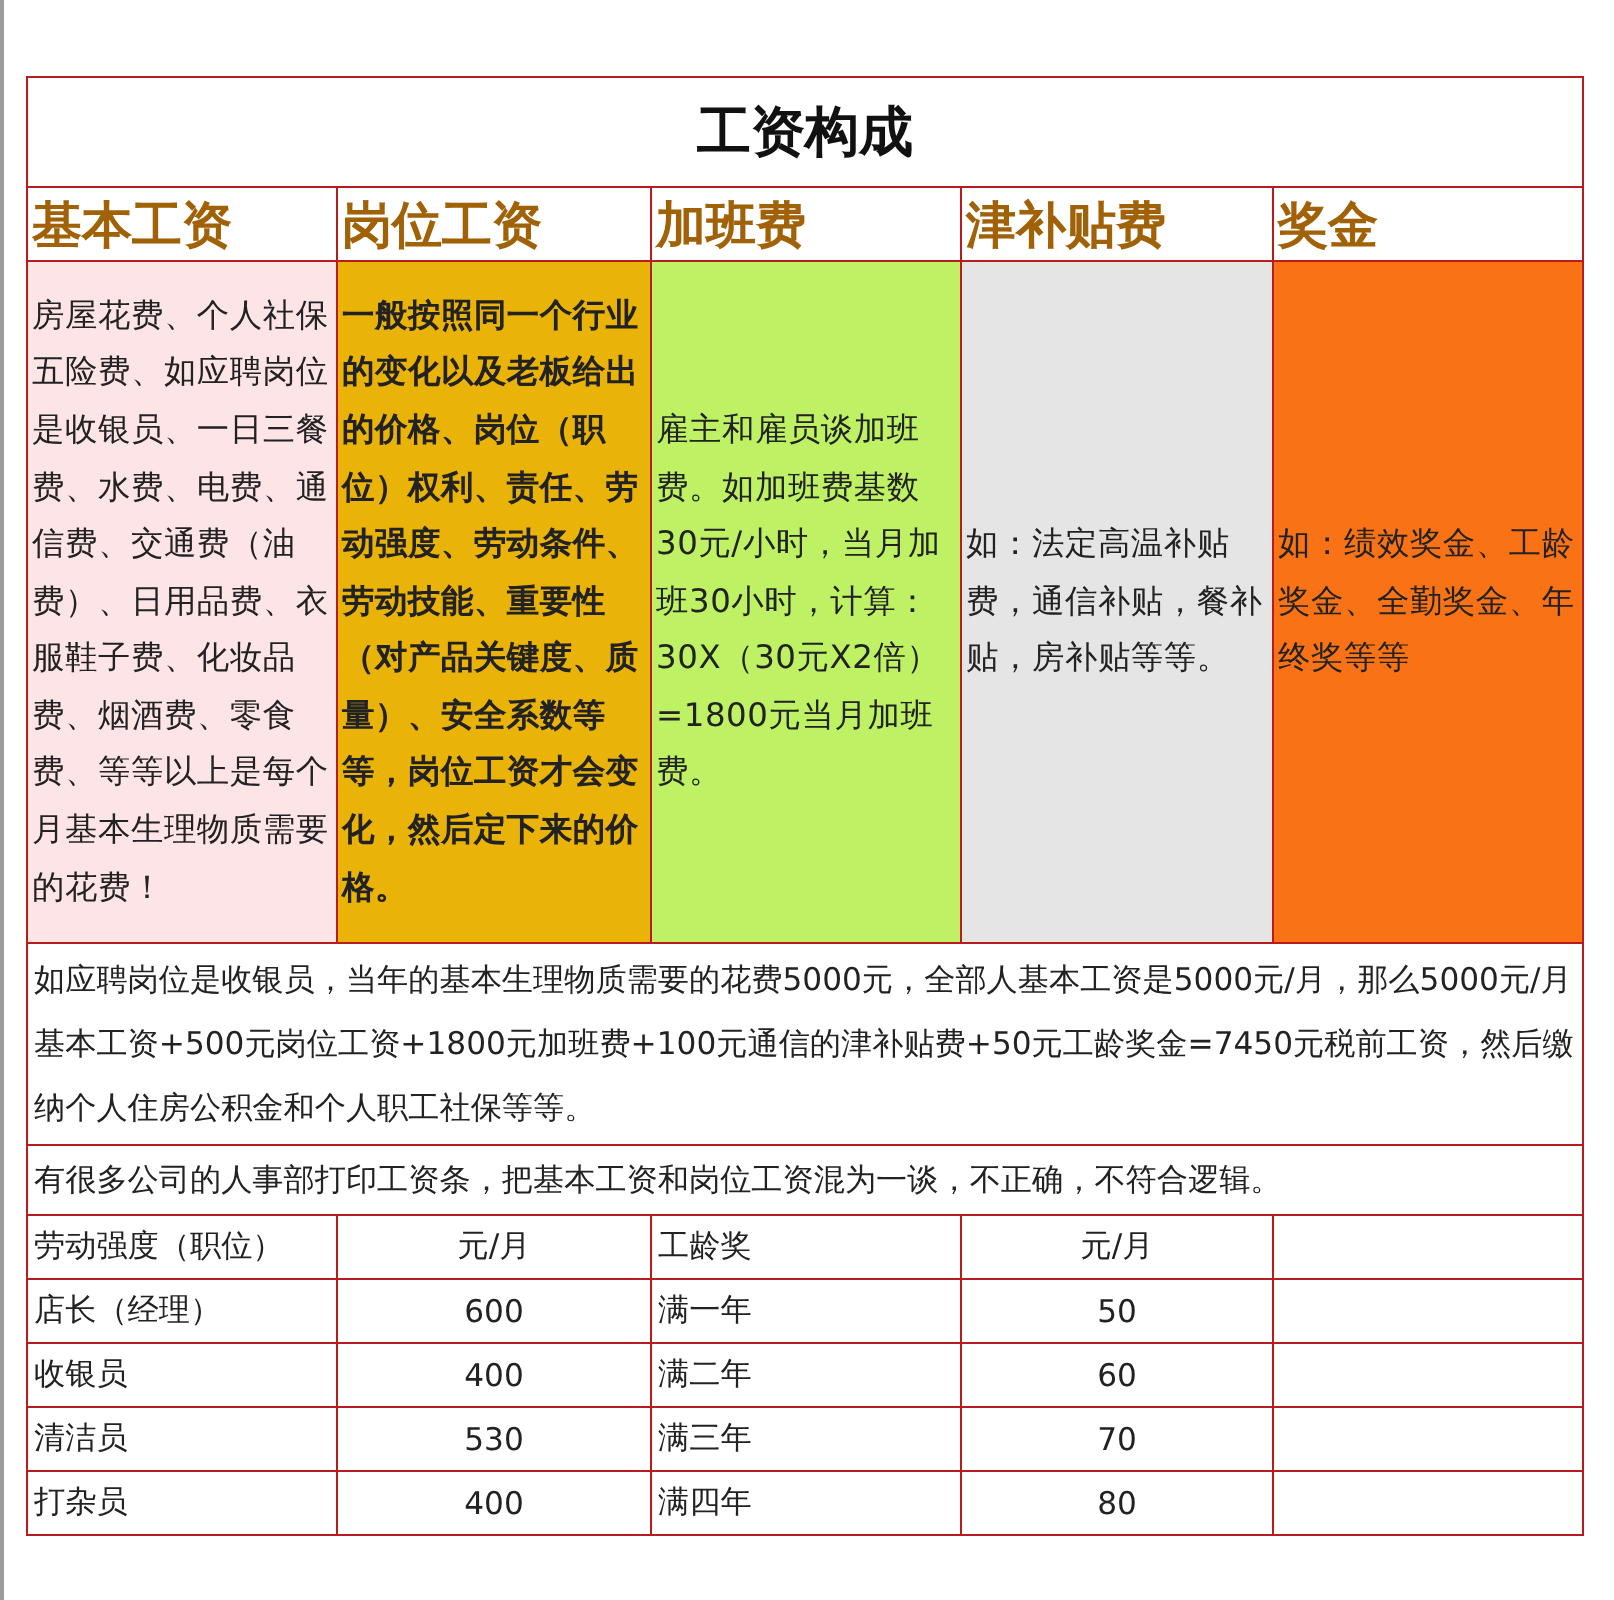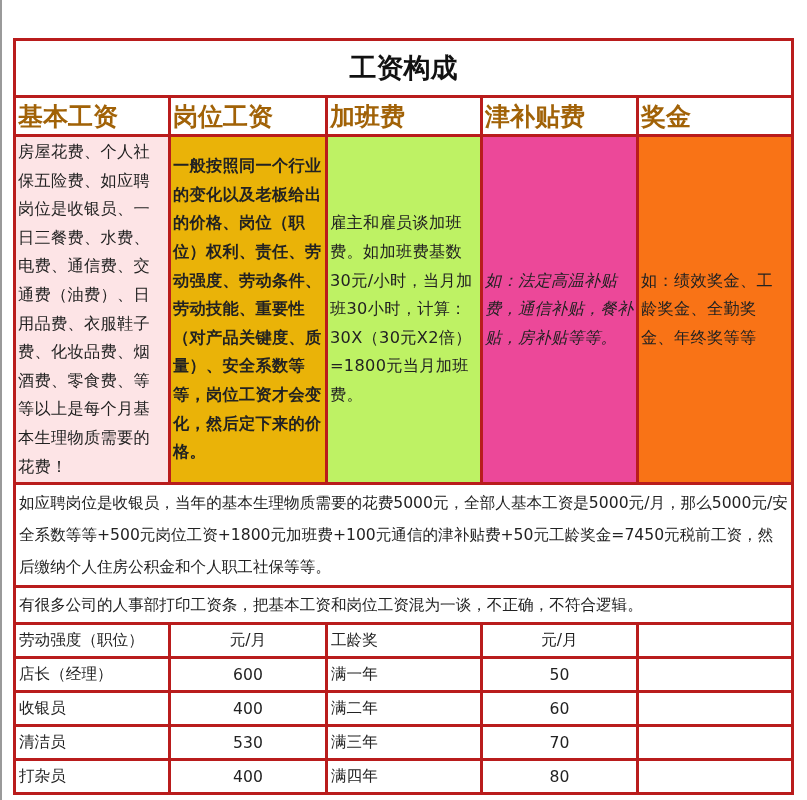--- a/index.html
+++ b/index.html
@@ -1,27 +1,27 @@
 <!DOCTYPE html>
 <html><head>
 <meta charset="utf-8">
 <style>
   html, body { margin:0; padding:0; background:#ffffff; }
   body { width:807px; height:800px; position:relative; overflow:hidden;
          font-family:"DejaVu Sans", "Liberation Sans", sans-serif; color:#1a1a1a; }
   .left-edge { position:absolute; left:0; top:0; width:2px; height:800px; background:#9a9a9a; }
   .sheet { position:absolute; left:13px; top:38px; width:778px; border-collapse:collapse; table-layout:fixed; }
-  .sheet td { border:3px solid #b91c1c; padding:0 3px; vertical-align:middle; overflow:hidden; }
+  .sheet td { border:1px solid #b91c1c; padding:0 3px; vertical-align:middle; overflow:hidden; }
   .title-cell { height:54px; text-align:center; font-size:27px; font-weight:bold; color:#111; }
   .hdr-cell { height:36px; font-size:25px; font-weight:bold; color:#a16207; padding-left:2px !important; }
   .desc-cell { height:338px; font-size:16.2px; line-height:28.6px; letter-spacing:0.3px; color:#222; padding:1px 2px !important; }
   .c-basic { background:#fde4e6; }
   .c-post  { background:#eab308;font-weight:bold; }
   .c-ot    { background:#bef264; }
-  .c-allow { background:#ec4899;font-style:italic; }
+  .c-allow { background:#e5e5e5; }
   .c-bonus { background:#f97316; }
   .para-cell { font-size:15.6px; line-height:32px; padding:2px 3px !important; color:#222; }
   .note-cell { height:34px; font-size:15.6px; color:#222; }
   .tbl-cell { height:31px; font-size:15.6px; color:#222; }
   .num { text-align:center; }
 </style>
 </head>
 <body>
 
 <div class="left-edge"></div>
@@ -50,21 +50,21 @@
 
   <tr>
     <td class="desc-cell c-basic">房屋花费、个人社保五险费、如应聘岗位是收银员、一日三餐费、水费、电费、通信费、交通费（油费）、日用品费、衣服鞋子费、化妆品费、烟酒费、零食费、等等以上是每个月基本生理物质需要的花费！</td>
     <td class="desc-cell c-post">一般按照同一个行业的变化以及老板给出的价格、岗位（职位）权利、责任、劳动强度、劳动条件、劳动技能、重要性（对产品关键度、质量）、安全系数等等，岗位工资才会变化，然后定下来的价格。</td>
     <td class="desc-cell c-ot">雇主和雇员谈加班费。如加班费基数30元/小时，当月加班30小时，计算：30X（30元X2倍）=1800元当月加班费。</td>
     <td class="desc-cell c-allow">如：法定高温补贴费，通信补贴，餐补贴，房补贴等等。</td>
     <td class="desc-cell c-bonus">如：绩效奖金、工龄奖金、全勤奖金、年终奖等等</td>
   </tr>
 
   <tr>
-    <td colspan="5" class="para-cell">如应聘岗位是收银员，当年的基本生理物质需要的花费5000元，全部人基本工资是5000元/月，那么5000元/安全系数等等+500元岗位工资+1800元加班费+100元通信的津补贴费+50元工龄奖金=7450元税前工资，然后缴纳个人住房公积金和个人职工社保等等。</td>
+    <td colspan="5" class="para-cell">如应聘岗位是收银员，当年的基本生理物质需要的花费5000元，全部人基本工资是5000元/月，那么5000元/月基本工资+500元岗位工资+1800元加班费+100元通信的津补贴费+50元工龄奖金=7450元税前工资，然后缴纳个人住房公积金和个人职工社保等等。</td>
   </tr>
 
   <tr>
     <td colspan="5" class="note-cell">有很多公司的人事部打印工资条，把基本工资和岗位工资混为一谈，不正确，不符合逻辑。</td>
   </tr>
 
   <tr>
     <td class="tbl-cell">劳动强度（职位）</td>
     <td class="tbl-cell num">元/月</td>
     <td class="tbl-cell">工龄奖</td>

